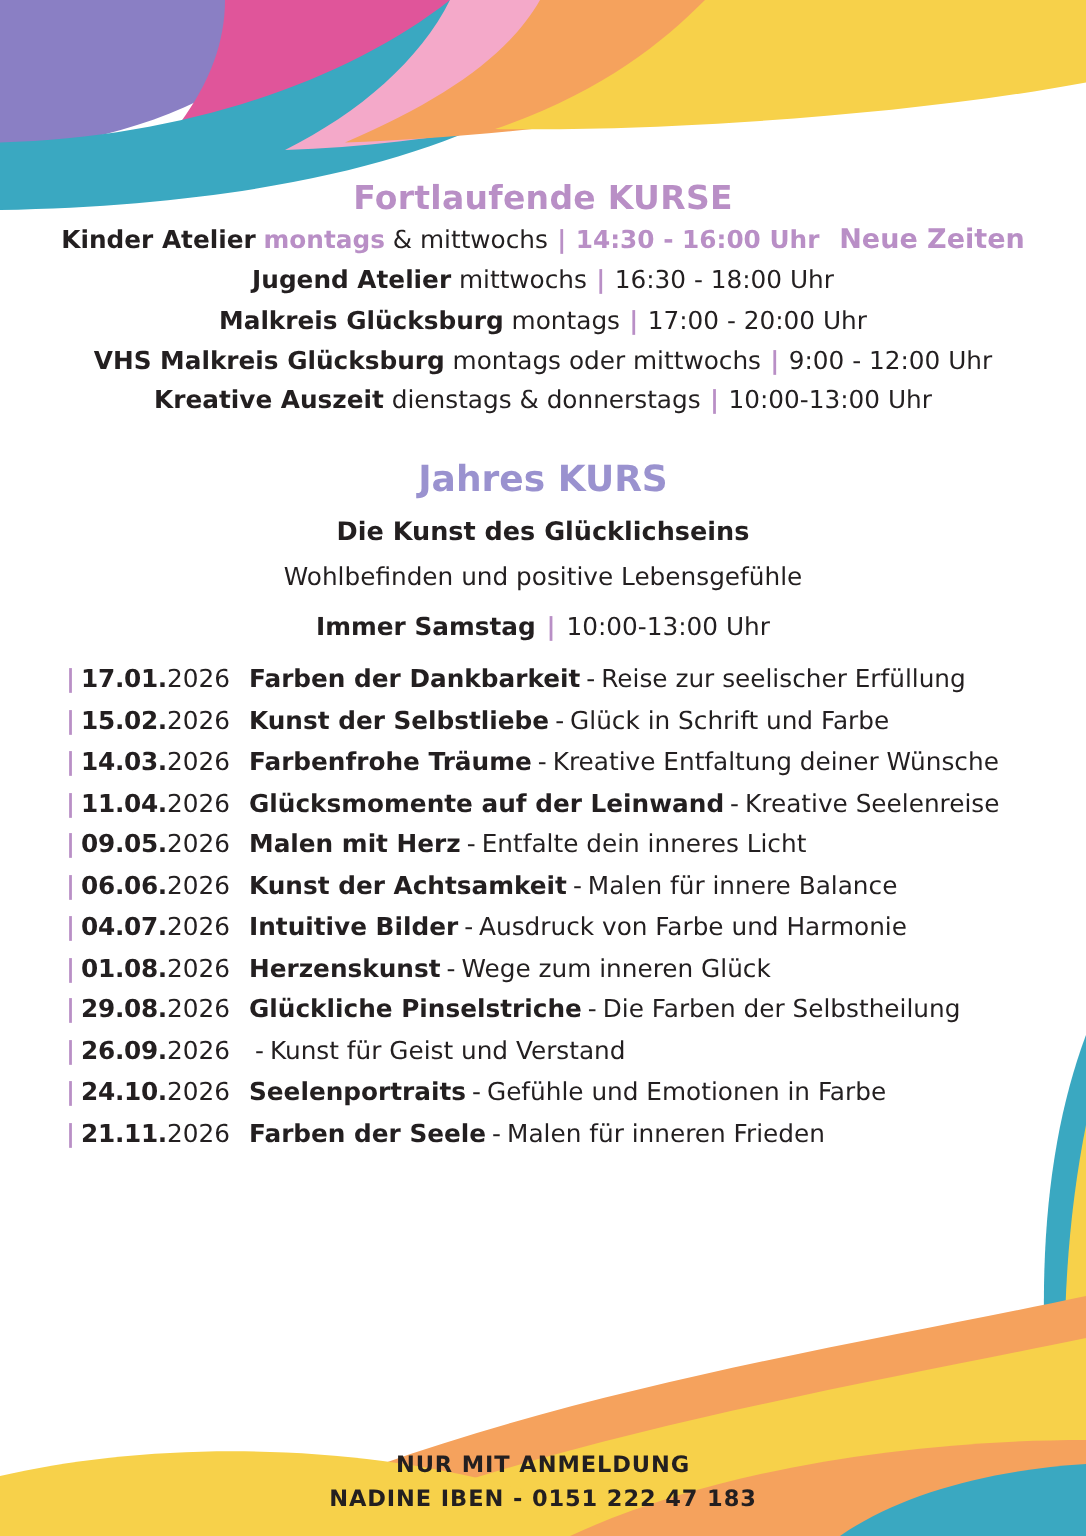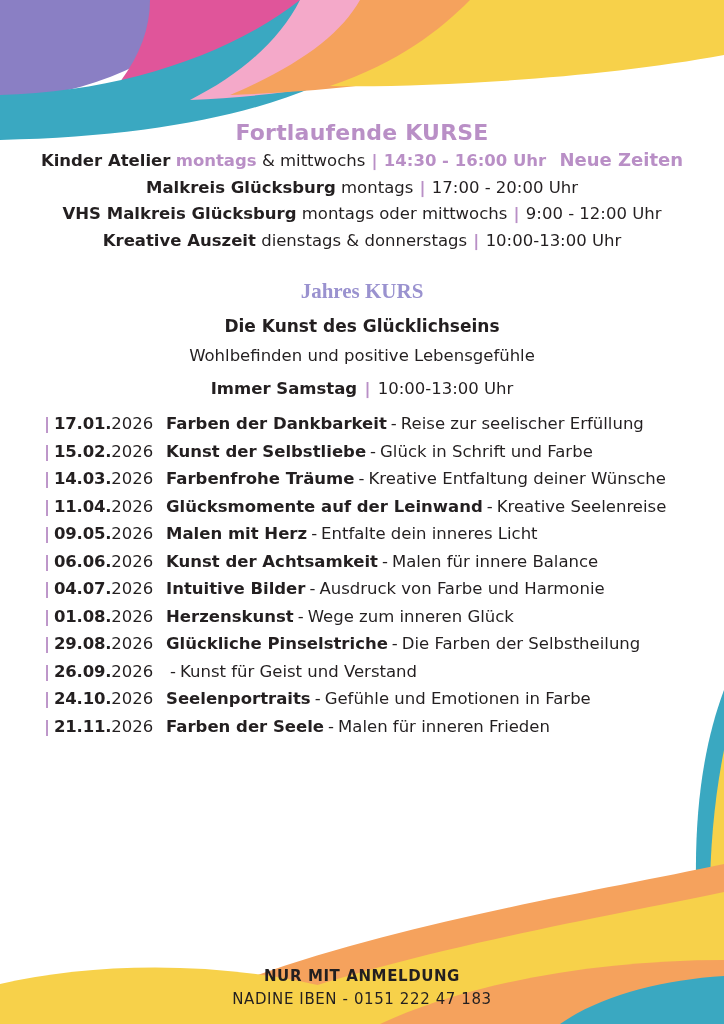--- a/index.html
+++ b/index.html
@@ -37,25 +37,24 @@
   .h-kurse {
     text-align: center;
     font-size: 22px;
     font-weight: bold;
     color: #b98fc6;
     margin-top: 112px;
     letter-spacing: 0.2px;
   }
   .h-jahres {
     text-align: center;
-    font-size: 21px;
+    font-size: 24px;
     font-weight: bold;
     color: #9a92cf;
     margin-top: 24px;
-    font-family: Liberation Serif, serif;
   }
 
   
   .course-list {
     margin-top: 0;
   }
   .course-line {
     text-align: center;
     font-size: 16.5px;
     color: #231f20;
@@ -167,21 +166,21 @@
     color: #231f20;
     margin-top: 32px;
   }
   .footer-line1 {
     font-size: 15px;
     font-weight: bold;
     letter-spacing: 0.6px;
   }
   .footer-line2 {
     font-size: 15px;
-    font-weight: normal;
+    font-weight: bold;
     letter-spacing: 0.6px;
     margin-top: 5px;
   }
 </style>
 </head>
 <body>
 
 <div class="page">
 
   <svg class="deco" width="724" height="200" viewBox="0 0 724 200" style="left:0; top:0;">
@@ -214,20 +213,26 @@
 
       <div class="course-line">
         <span class="b">Kinder Atelier</span>
         <span> </span><span class="accent">montags</span>
         <span> </span><span>&amp; mittwochs</span>
         <span class="sep">|</span>
         <span class="time-accent">14:30 - 16:00 Uhr</span>
         <span class="neu">Neue Zeiten</span>
       </div>
 
+      <div class="course-line">
+        <span class="b">Jugend Atelier</span>
+        <span> </span><span>mittwochs</span>
+        <span class="sep">|</span>
+        <span>16:30 - 18:00 Uhr</span>
+      </div>
 
       <div class="course-line">
         <span class="b">Malkreis Glücksburg</span>
         <span> </span><span>montags</span>
         <span class="sep">|</span>
         <span>17:00 - 20:00 Uhr</span>
       </div>
 
       <div class="course-line">
         <span class="b">VHS Malkreis Glücksburg</span>

